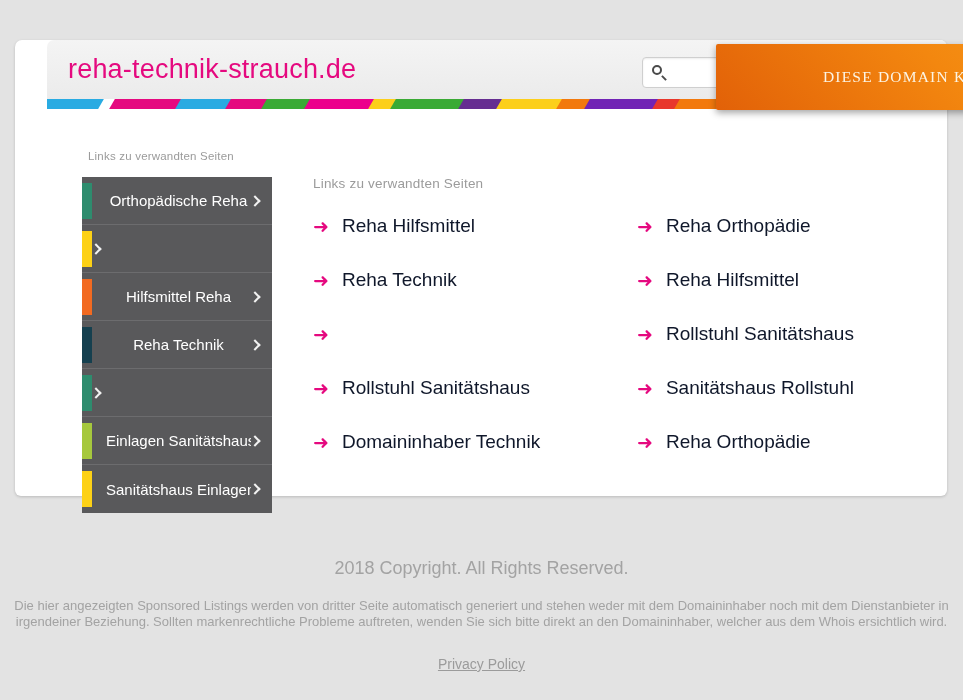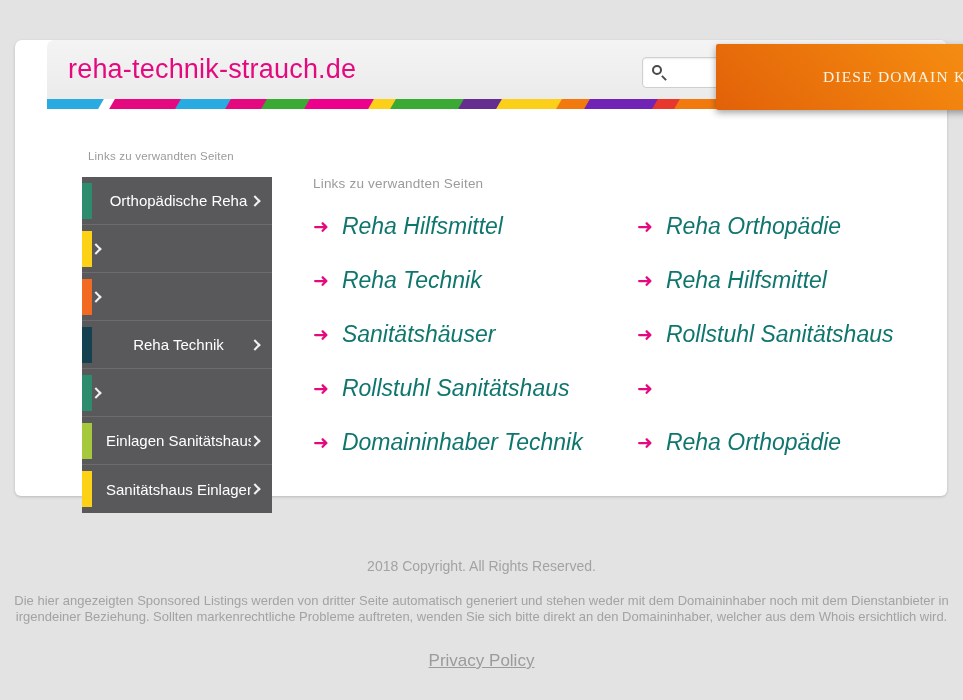--- a/index.html
+++ b/index.html
@@ -118,32 +118,32 @@
   .links-col { width:324px; }
   .links-col:last-child { width:auto; }
   .link-item {
     height:54px; display:flex; align-items:center;
     cursor:pointer; text-decoration:none;
   }
   .link-arrow {
     color:#e5097f; font-size:19px; line-height:1;
     margin-right:13px;
   }
-  .link-label { color:#0f766e; font-size:23px;font-style:italic; }
+  .link-label { color:#0f172a; font-size:19px; }
 
   
   .footer { position:absolute; left:0; top:496px; width:963px; text-align:center; }
-  .copyright { margin-top:62px; color:#a3a3a3; font-size:14px; }
+  .copyright { margin-top:62px; color:#a3a3a3; font-size:18px; }
   .disclaimer {
     margin:19px auto 0; max-width:937px;
     color:#a3a3a3; font-size:13px; line-height:16px;
   }
   .privacy-link {
     display:inline-block; margin-top:26px;
-    color:#9b9b9b; font-size:17px;
+    color:#9b9b9b; font-size:14px;
     text-decoration:underline; cursor:pointer;
   }
 </style>
 </head>
 <body>
 
 <div class="card">
 
   <div class="card-header">
     <h1 class="domain-title">reha-technik-strauch.de</h1>
@@ -191,20 +191,21 @@
   </li>
 
 
   <li class="menu-item">
     <span class="strip" style="background: rgb(253, 209, 22);"></span>
     <span class="chev"></span>
   </li>
 
   <li class="menu-item">
     <span class="strip" style="background: rgb(242, 106, 33);"></span>
+    <span class="menu-label">Hilfsmittel Reha</span>
     <span class="chev"></span>
   </li>
 
   <li class="menu-item">
     <span class="strip" style="background: rgb(21, 64, 79);"></span>
     <span class="menu-label">Reha Technik</span>
     <span class="chev"></span>
   </li>
 
   <li class="menu-item">
@@ -235,21 +236,20 @@
     <span class="link-label">Reha Hilfsmittel</span>
   </a>
 
   <a class="link-item">
     <span class="link-arrow">➜</span>
     <span class="link-label">Reha Technik</span>
   </a>
 
   <a class="link-item">
     <span class="link-arrow">➜</span>
-    <span class="link-label">Sanitätshäuser</span>
   </a>
 
   <a class="link-item">
     <span class="link-arrow">➜</span>
     <span class="link-label">Rollstuhl Sanitätshaus</span>
   </a>
 
   <a class="link-item">
     <span class="link-arrow">➜</span>
     <span class="link-label">Domaininhaber Technik</span>
@@ -266,20 +266,21 @@
     <span class="link-label">Reha Hilfsmittel</span>
   </a>
 
   <a class="link-item">
     <span class="link-arrow">➜</span>
     <span class="link-label">Rollstuhl Sanitätshaus</span>
   </a>
 
   <a class="link-item">
     <span class="link-arrow">➜</span>
+    <span class="link-label">Sanitätshaus Rollstuhl</span>
   </a>
 
   <a class="link-item">
     <span class="link-arrow">➜</span>
     <span class="link-label">Reha Orthopädie</span>
   </a>
 </div>
       </div>
     </div>
 

